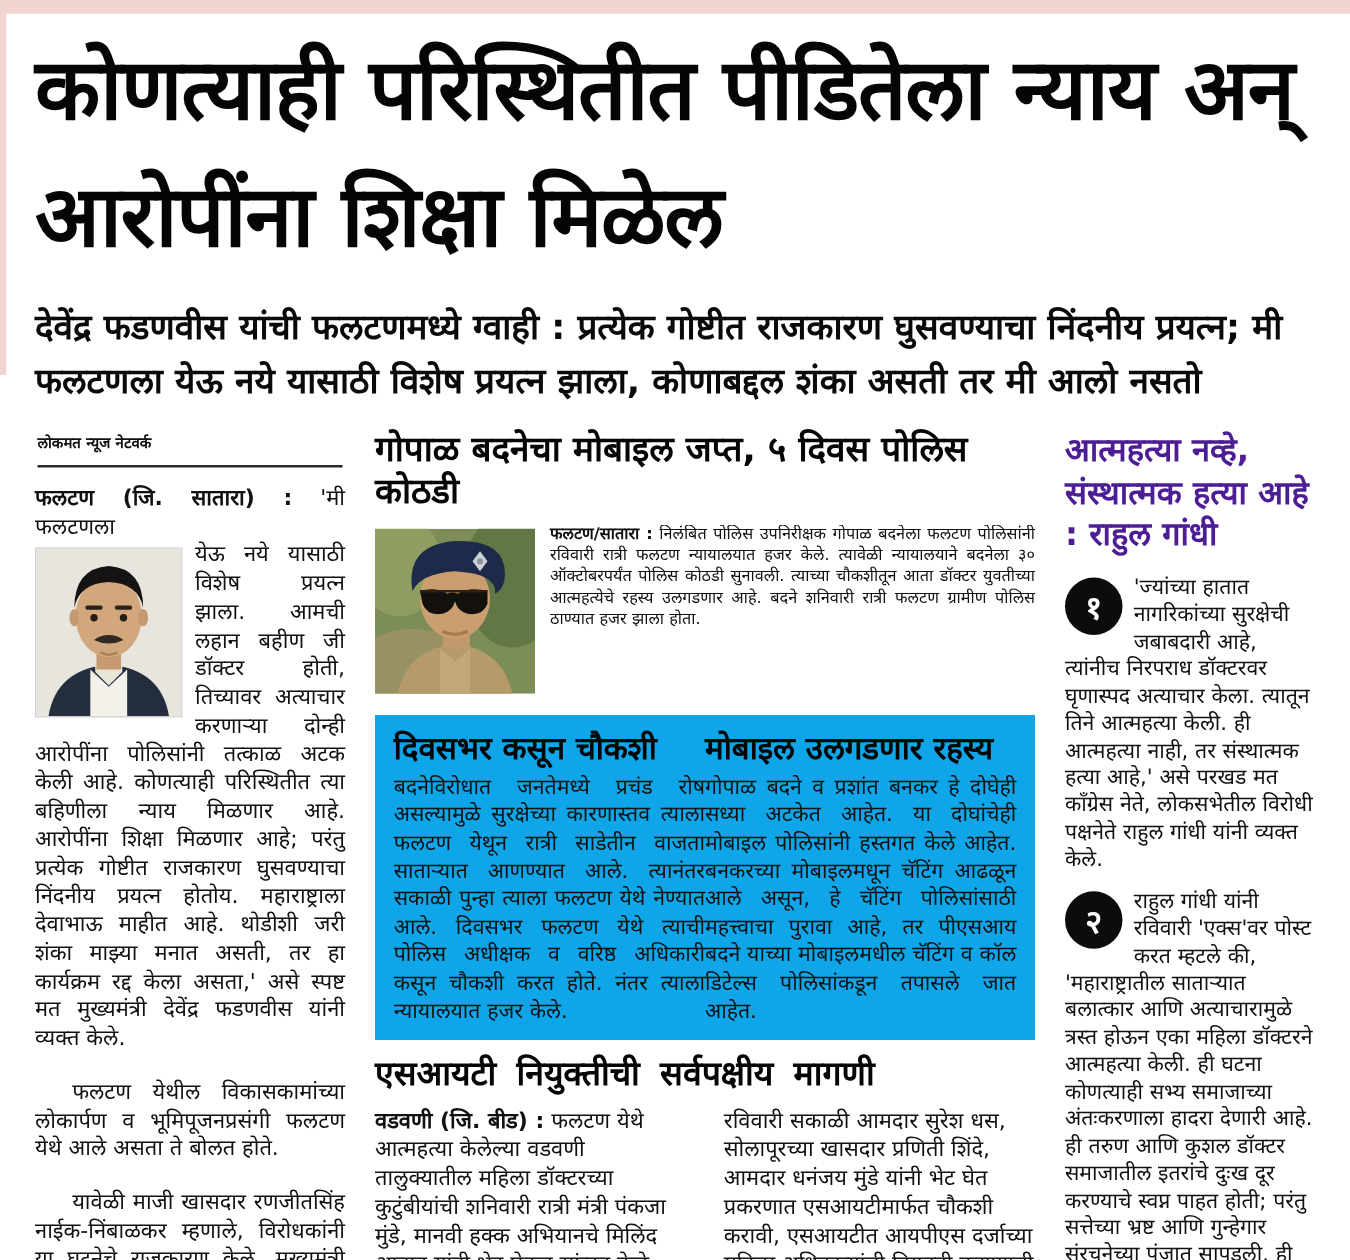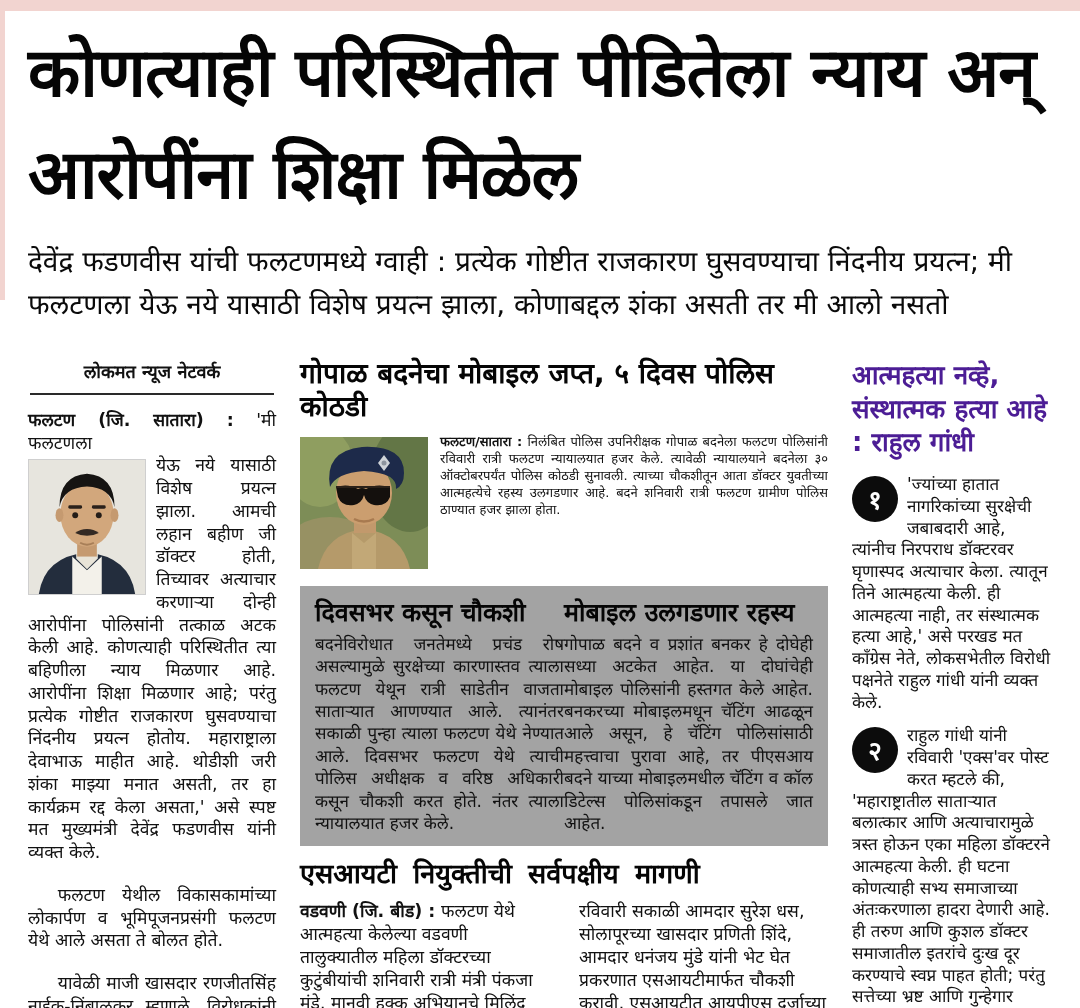--- a/index.html
+++ b/index.html
@@ -10,51 +10,51 @@
   }
   .edge-top{position:absolute;top:0;left:0;width:1080px;height:11px;background:#f2d4d0;}
   .edge-left{position:absolute;top:0;left:0;width:5px;height:300px;background:#f2d4d0;}
 
   .headline{
     margin:22px 28px 4px 28px;
     font-size:68px;font-weight:900;line-height:1.5;
     letter-spacing:-1px;color:#050505;
   }
   .subheadline{
-    margin:14px 28px 24px 28px;
-    font-size:28px;font-weight:400;line-height:1.55;color:#0a0a0a;
+    margin:14px 28px 10px 28px;
+    font-size:28px;font-weight:700;line-height:1.55;color:#0a0a0a;
   }
 
   .cols{display:flex;gap:24px;padding:6px 26px 0 28px;align-items:flex-start;}
   .col-left{width:248px;flex:none;}
   .col-mid{width:528px;flex:none;}
   .col-right{flex:1;min-width:0;}
 
   
   .byline{
-    text-align:center;font-weight:700;font-size:18px;
+    font-weight:700;font-size:12px;
     padding:2px 0 10px 0;border-bottom:2px solid #2a2a2a;margin:0 2px 14px 2px;
   }
   .graf{margin:0;font-size:17.5px;line-height:1.3;text-align:justify;}
   .graf + .graf{text-indent:1.7em;margin-top:20px;}
   .photo-fadnavis{
     float:left;width:118px;height:136px;margin:5px 10px 4px 0;
     border:1px solid #cfcfcf;box-sizing:border-box;
   }
   .photo-fadnavis svg{display:block;width:100%;height:100%;}
 
   
   .mid-headline{margin:0 0 10px 0;font-size:28px;font-weight:800;line-height:1.2;color:#050505;}
   .mid-lead{overflow:hidden;}
   .photo-officer{float:left;width:128px;height:132px;margin:3px 12px 4px 0;}
   .photo-officer svg{display:block;width:100%;height:100%;}
   .mid-lead p{margin:0;font-size:13px;line-height:1.3;text-align:justify;}
 
   .infobox{
-    background:#a3a3a3;margin-top:13px;padding:13px 15px 11px 15px;
+    background:#0ea5e9;margin-top:13px;padding:13px 15px 11px 15px;
     display:flex;
   }
   .infobox .ib-col{flex:1;min-width:0;}
   .ib-title{margin:0 0 5px 0;font-size:25px;font-weight:800;line-height:1.15;color:#050505;}
   .ib-body{margin:0;font-size:17px;line-height:1.32;text-align:justify;}
 
   .sit-head{margin:15px 0 8px 0;font-size:27px;font-weight:800;line-height:1.15;color:#050505;font-family:Liberation Mono, monospace;}
   .sit-cols{display:flex;gap:30px;}
   .sit-cols .sit-col{flex:1;min-width:0;}
   .sit-cols p{margin:0;font-size:17.5px;line-height:1.32;text-align:left;}

